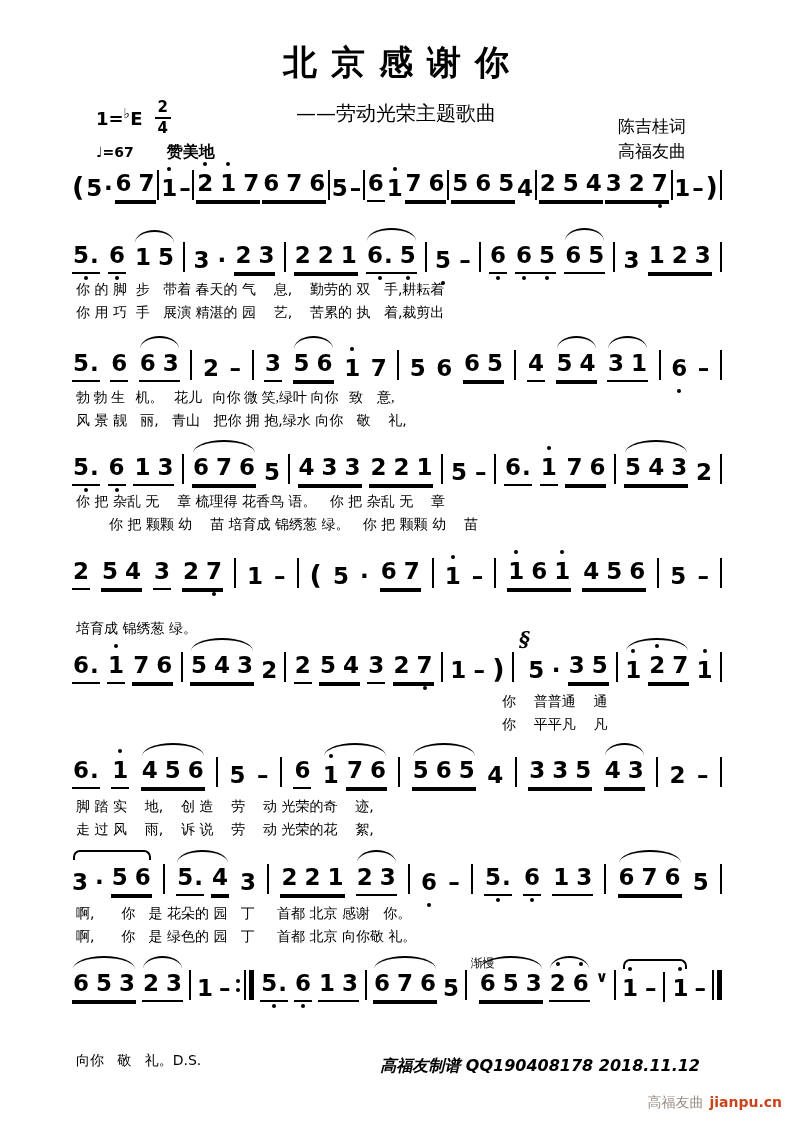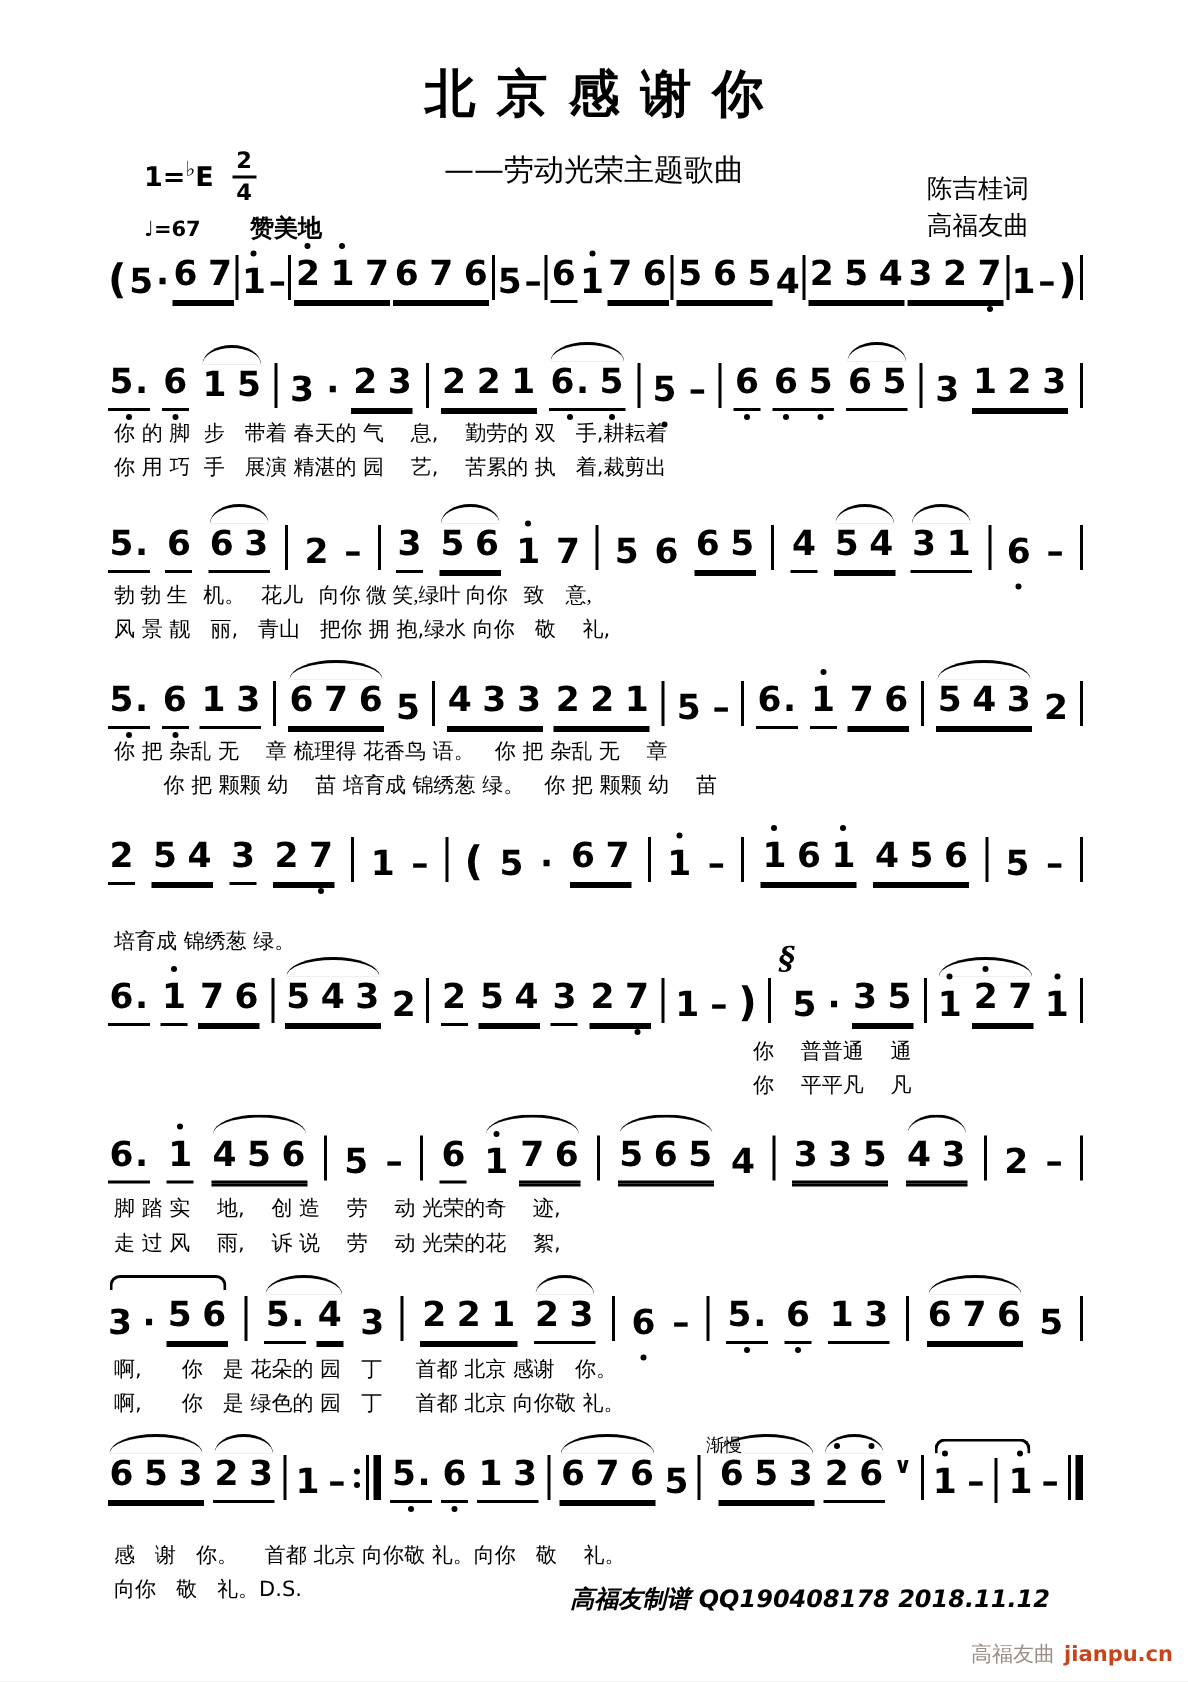--- a/index.html
+++ b/index.html
@@ -1051,21 +1051,20 @@
               <span class="num">1</span>
               <span class="hid"></span>
             </span>
           </span>
           <span class="dash">–</span>
           <span class="dbar">
             <span class="bthin"></span>
             <span class="bthick"></span>
           </span>
         </div>
-        <div class="lyr" style="top: 58px; left: 4px;">感   谢   你。    首都 北京 向你敬 礼。向你   敬    礼。</div>
         <div class="lyr" style="top: 81px; left: 4px;">向你   敬   礼。D.S.</div>
       </div>
     </div>
 
   <div class="creditfoot">高福友制谱  QQ190408178  2018.11.12</div>
 
   <div class="watermark">
     <span>高福友曲</span><span class="wmdomain">jianpu.cn</span>
   </div>
 </div>

